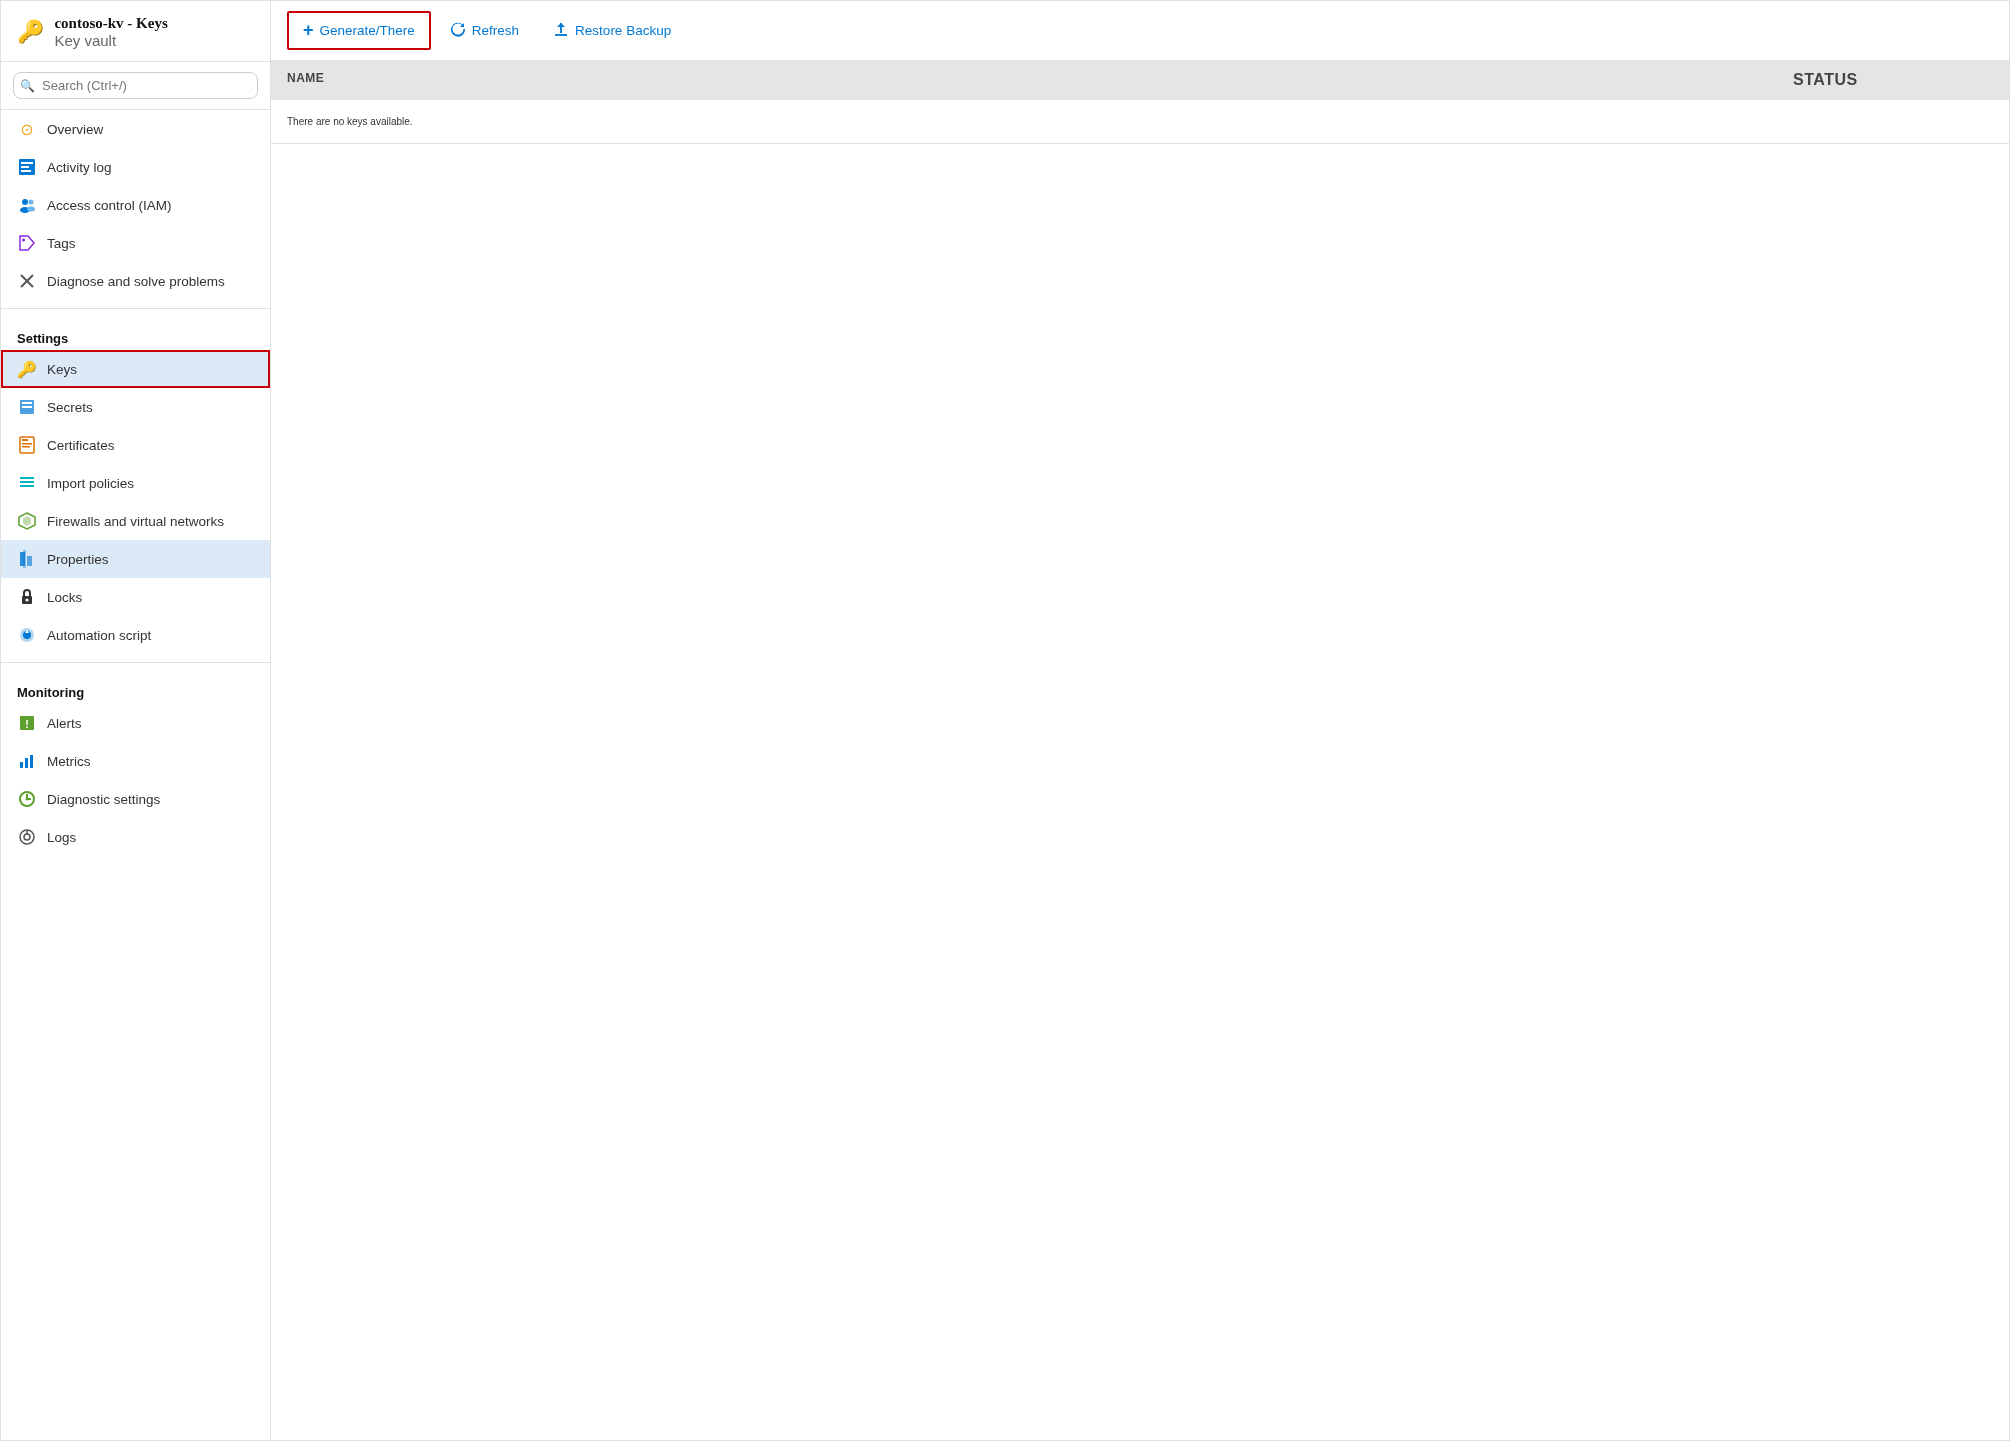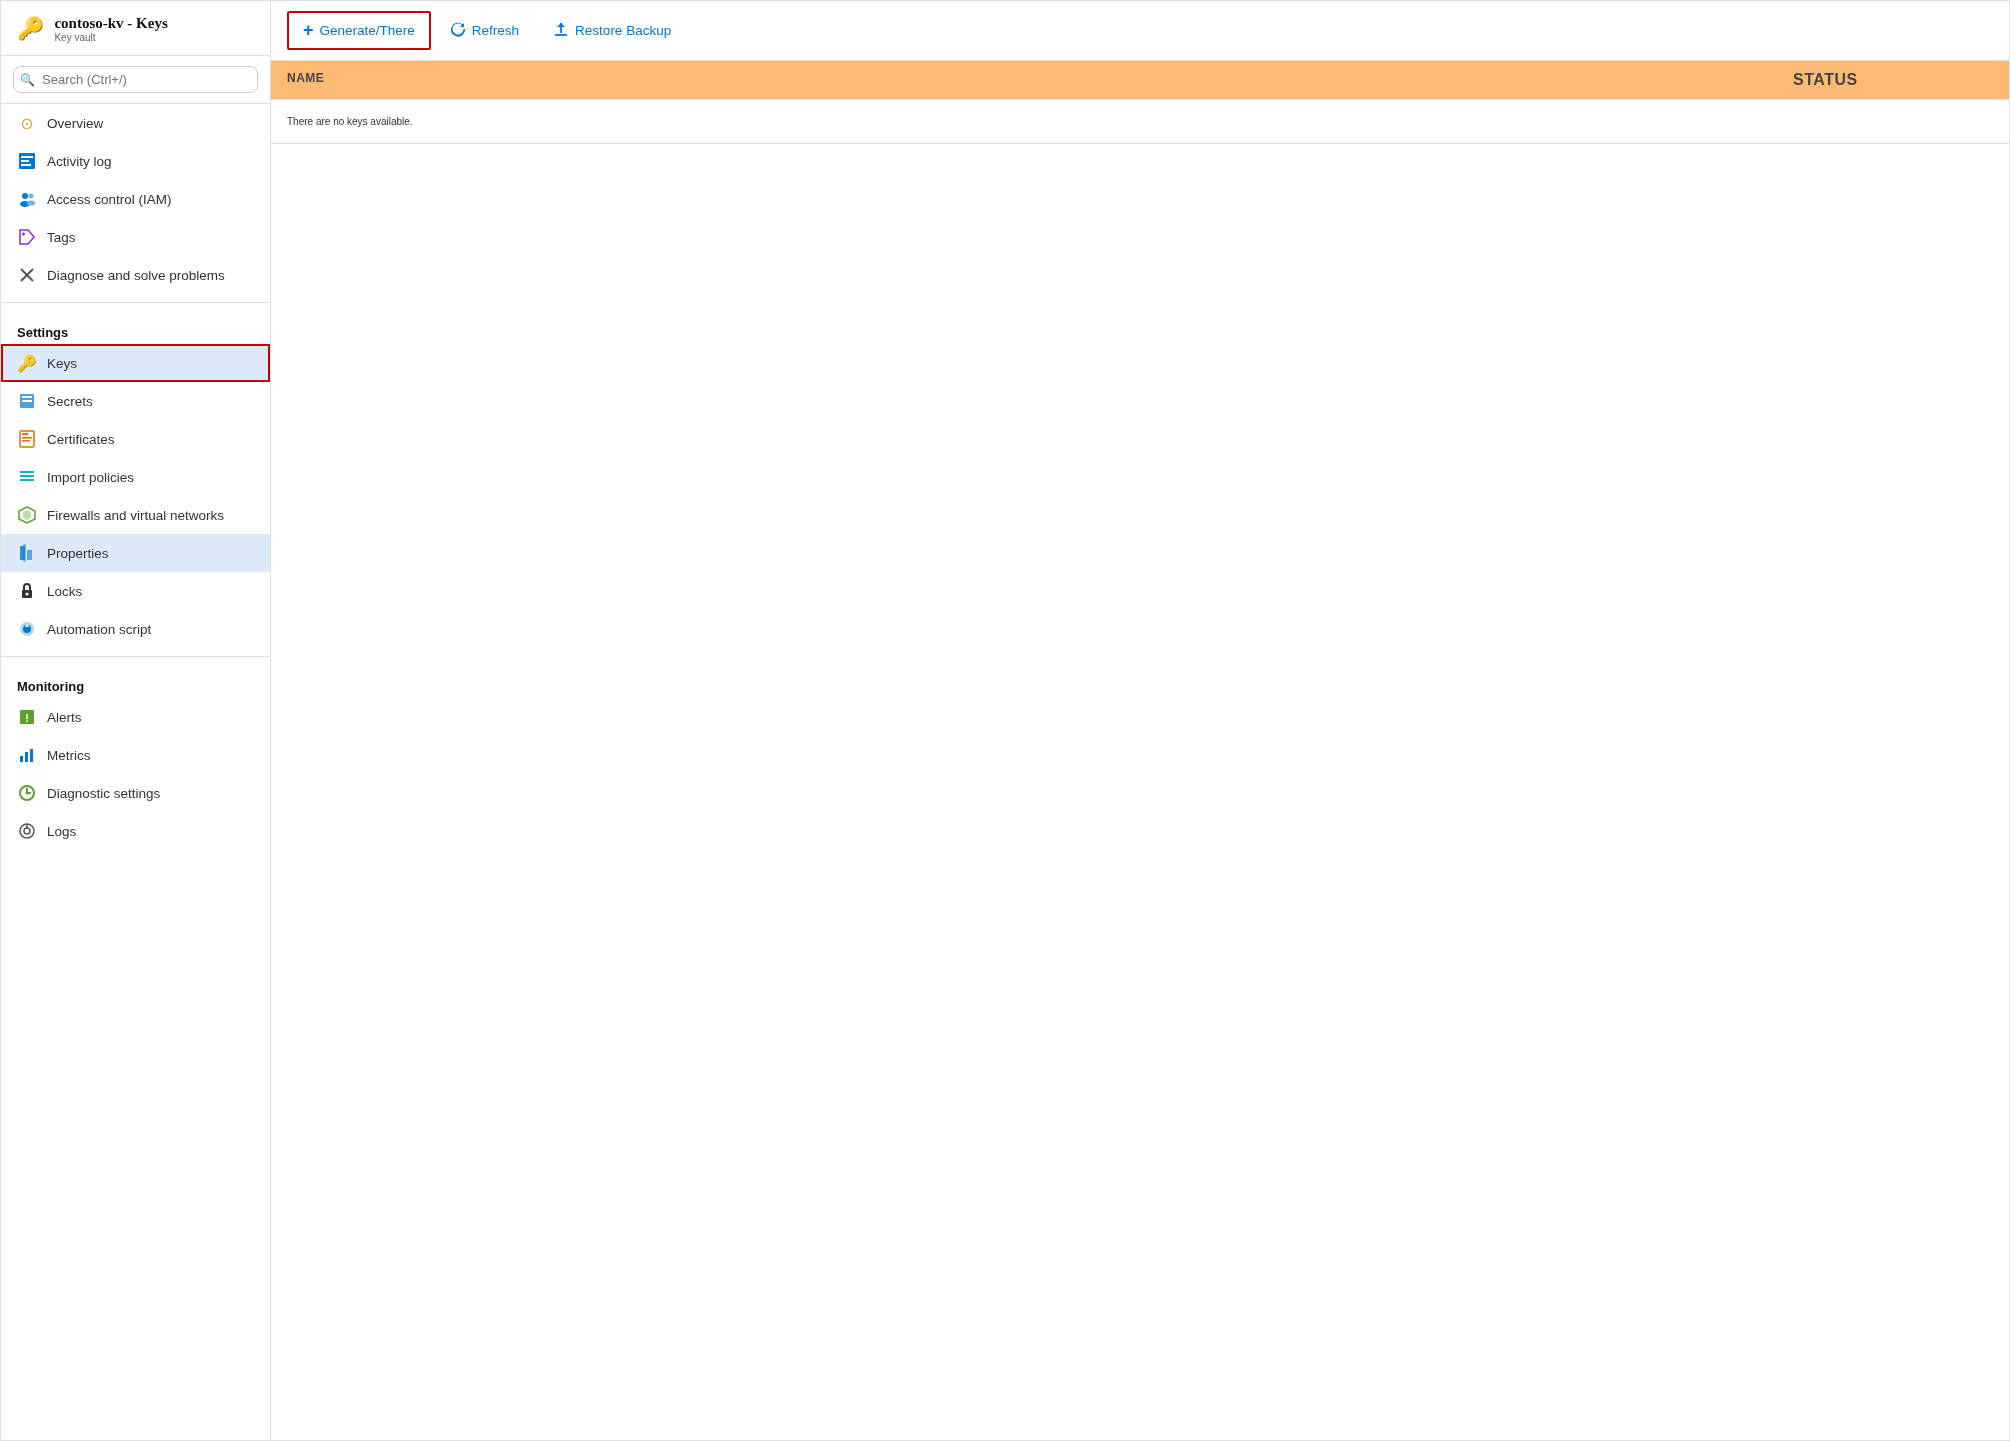--- a/index.html
+++ b/index.html
@@ -7,21 +7,21 @@
 
     .app-container { display: flex; flex-direction: row; height: 100%; border: 1px solid #e0e0e0; }
 
     
     .sidebar { width: 270px; min-width: 270px; background: #fff; border-right: 1px solid #e0e0e0; display: flex; flex-direction: column; overflow-y: auto; }
 
     .sidebar-header { padding: 14px 16px 12px 16px; border-bottom: 1px solid #e0e0e0; display: flex; align-items: center; gap: 10px; }
     .sidebar-header-icon { font-size: 22px; }
     .sidebar-header-text { display: flex; flex-direction: column; }
     .sidebar-header-title { font-size: 15px; font-weight: 600; color: #111; font-family: Liberation Serif, serif; }
-    .sidebar-header-subtitle { font-size: 10px; color: #666; }
+    .sidebar-header-subtitle { font-size: 15px; color: #666; }
 
     .sidebar-search { padding: 10px 12px; border-bottom: 1px solid #e0e0e0; }
     .sidebar-search input { width: 100%; border: 1px solid #ccc; border-radius: 8px; padding: 5px 8px 5px 28px; font-size: 13px; color: #555; background: #fff; }
     .search-wrapper { position: relative; }
     .search-wrapper::before { content: '🔍'; position: absolute; left: 7px; top: 50%; transform: translateY(-50%); font-size: 12px; color: #888; }
 
     .sidebar-nav { flex: 1; overflow-y: auto; padding-bottom: 16px; }
 
     .nav-item { display: flex; align-items: center; gap: 10px; padding: 9px 16px; cursor: pointer; color: #333; font-size: 13.5px; position: relative; }
     .nav-item.active { background: #dce9f7; }
@@ -36,21 +36,21 @@
     .main-content { flex: 1; display: flex; flex-direction: column; overflow: hidden; }
 
     .toolbar { display: flex; align-items: center; gap: 4px; padding: 10px 16px; border-bottom: 1px solid #e0e0e0; }
 
     .toolbar-btn { display: flex; align-items: center; gap: 6px; padding: 7px 14px; border: 1px solid transparent; background: transparent; cursor: pointer; font-size: 13.5px; color: #0078d4; border-radius: 2px; }
     .toolbar-btn.primary { border: 2px solid #c8000a; color: #0078d4; }
     .toolbar-btn-icon { font-size: 15px; }
 
     .content-area { flex: 1; overflow-y: auto; padding: 0; }
 
-    .table-header { display: flex; padding: 10px 16px; border-bottom: 1px solid #e0e0e0; background: #fdba74; }
+    .table-header { display: flex; padding: 10px 16px; border-bottom: 1px solid #e0e0e0; background: #e5e5e5; }
     .col-name { flex: 1; font-weight: 600; font-size: 12px; color: #444; text-transform: uppercase; letter-spacing: 0.5px; }
     .col-status { width: 200px; font-weight: 600; font-size: 16px; color: #444; text-transform: uppercase; letter-spacing: 0.5px; }
 
     .empty-message { padding: 16px 16px; font-size: 10px; color: #333; border-bottom: 1px solid #e0e0e0; }
 
     
     .icon-yellow { color: #f5a623; }
     .icon-blue { color: #0078d4; }
   </style>
 </head>

